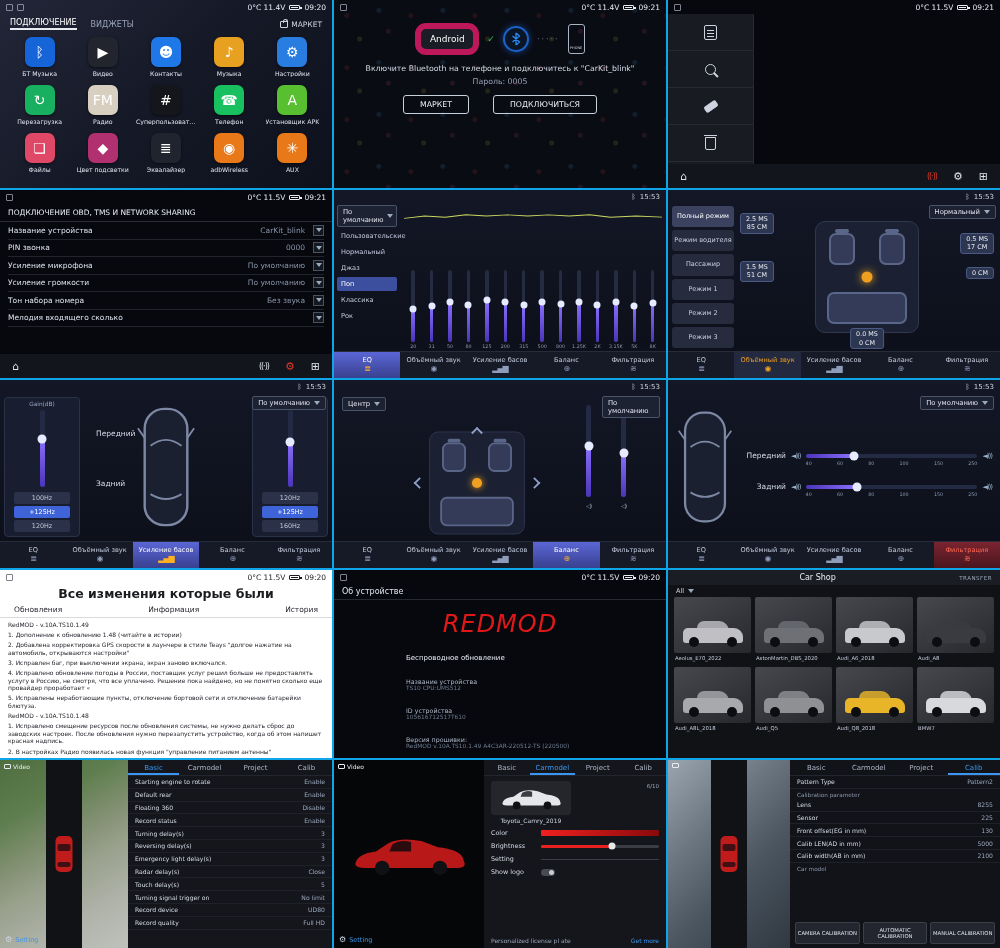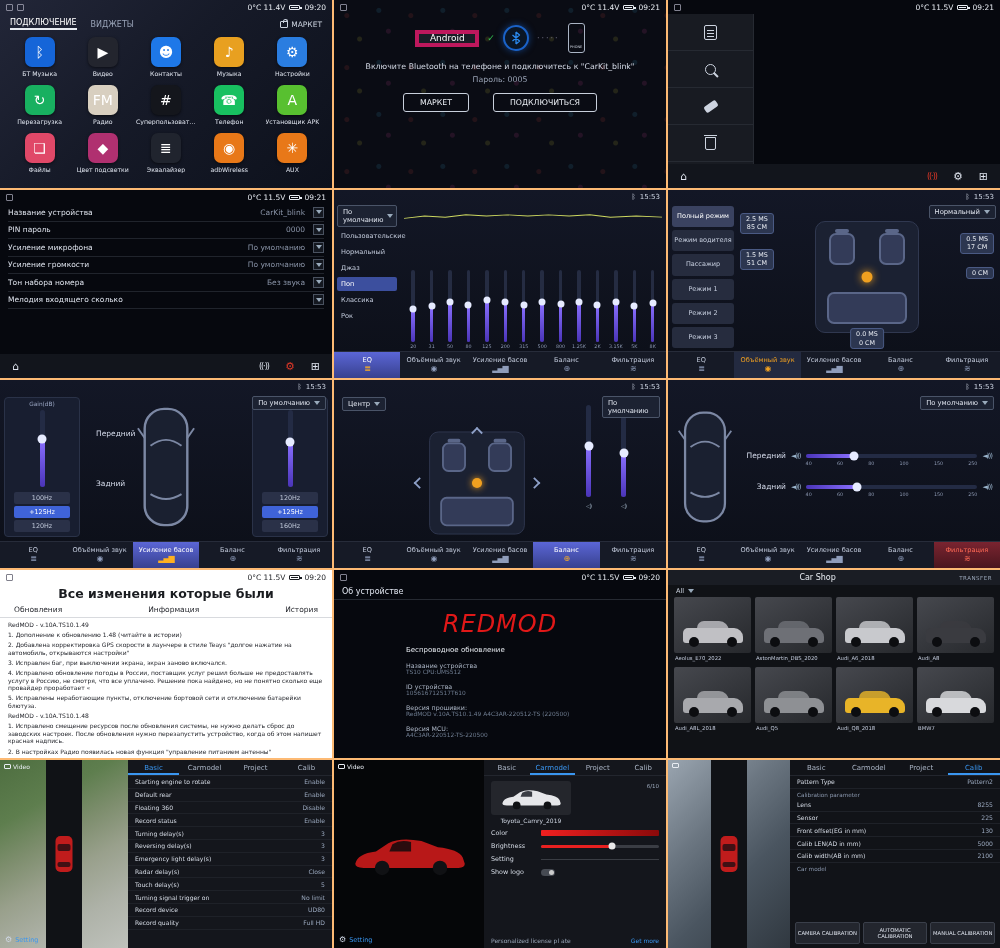--- a/index.html
+++ b/index.html
@@ -1,17 +1,17 @@
 <!DOCTYPE html>
 <html><head>
 <meta charset="utf-8">
 <style>
 *{margin:0;padding:0;box-sizing:border-box}
 body{font-family:"DejaVu Sans","Liberation Sans",sans-serif;background:#fff}
-.screen{width:1000px;height:948px;display:grid;grid-template-columns:repeat(3,332px);grid-template-rows:repeat(5,188px);gap:2px;background:#fdba74}
+.screen{width:1000px;height:948px;display:grid;grid-template-columns:repeat(3,332px);grid-template-rows:repeat(5,188px);gap:2px;background:#0ea5e9}
 .panel{position:relative;overflow:hidden;background:#06080e;color:#e8ecf2}
 
 .sbar{height:14px;display:flex;align-items:center;gap:4px;padding:0 6px;font-size:7.5px;color:#e8ecf2}
 .sbar .sq{width:7px;height:7px;border:1px solid #aab;border-radius:1px;opacity:.75}
 .sbar .sp{flex:1}
 .batt{width:11px;height:5px;border:1px solid currentColor;border-radius:1px;position:relative}
 .batt i{position:absolute;inset:1px;background:currentColor;display:block}
 .batt::after{content:"";position:absolute;right:-2.5px;top:1px;width:1.5px;height:2.5px;background:currentColor}
 .caret{width:0;height:0;border-left:3px solid transparent;border-right:3px solid transparent;border-top:4px solid #9ab;display:inline-block}
 
@@ -23,21 +23,21 @@
 .bag::before{content:"";position:absolute;top:-3px;left:1.5px;width:3.5px;height:3px;border:1px solid #cdd4e0;border-bottom:none;border-radius:3px 3px 0 0}
 .appgrid{display:grid;grid-template-columns:repeat(5,1fr);padding:5px 8px 0;row-gap:8px}
 .app{display:flex;flex-direction:column;align-items:center;gap:3px}
 .appic{width:30px;height:30px;border-radius:7px;display:flex;align-items:center;justify-content:center;font-size:14px;color:#fff;box-shadow:0 1px 3px rgba(0,0,0,.55)}
 .applbl{font-size:6.2px;color:#dfe4ee;max-width:60px;white-space:nowrap;overflow:hidden;text-overflow:ellipsis}
 
 .p2{background:#0a0c14}
 .pat{position:absolute;inset:0;opacity:.2;background:radial-gradient(circle at 20% 30%,#883030 0 2px,transparent 3px),radial-gradient(circle at 70% 20%,#2a6a8a 0 2px,transparent 3px),radial-gradient(circle at 40% 75%,#8a8a30 0 2px,transparent 3px),radial-gradient(circle at 85% 60%,#8a3068 0 2px,transparent 3px);background-size:64px 52px}
 .p2wrap{position:relative;display:flex;flex-direction:column;align-items:center;padding-top:9px}
 .hurow{display:flex;align-items:center;gap:8px}
-.hu{width:64px;height:17px;background:#1a1d26;border:4px solid #be185d;border-radius:0;display:flex;align-items:center;justify-content:center;font-size:9px;color:#fff}
+.hu{width:64px;height:32px;background:#1a1d26;border:6px solid #be185d;border-radius:11px;display:flex;align-items:center;justify-content:center;font-size:9px;color:#fff}
 .chk{color:#30c050;font-size:9px}
 .btc{width:26px;height:26px;border-radius:50%;border:2px solid #1a62c8;background:#0a1626;display:flex;align-items:center;justify-content:center;box-shadow:0 0 7px rgba(26,98,200,.6)}
 .dots{color:#667;letter-spacing:2px;font-size:8px}
 .ph{width:17px;height:30px;border:1px solid #aab4c4;border-radius:3px;display:flex;align-items:flex-end;justify-content:center;padding-bottom:3px;font-size:3.5px;color:#cdd4e0}
 .p2t1{margin-top:9px;font-size:7.8px;color:#d6dce8;text-align:center;max-width:300px}
 .p2t2{margin-top:4px;font-size:7.8px;color:#98a2b4}
 .p2btns{margin-top:9px;display:flex;gap:24px}
 .obtn{background:transparent;border:1px solid #c8d0dc;border-radius:3px;color:#e8ecf2;font-size:7.8px;padding:4px 16px;font-family:inherit}
 
 .p3side{position:absolute;top:14px;left:0;bottom:24px;width:86px;background:#181b22;border-right:1px solid #262a32}
@@ -87,21 +87,21 @@
 .modebtn{flex:1;background:#262c3e;border-radius:3px;display:flex;align-items:center;justify-content:center;font-size:6.5px;color:#c8d0e0;text-align:center;line-height:1.1;padding:0 2px}
 .modebtn.active{background:#3a4260;color:#fff}
 .p6stage{position:absolute;left:70px;right:4px;top:15px;bottom:29px}
 .seats{position:absolute;left:50%;top:50%;transform:translate(-50%,-50%);width:104px;height:112px;background:#1b2132;border-radius:10px;border:1px solid #303850}
 .seat{position:absolute;width:26px;height:32px;background:#333b58;border:2px solid #5a6688;border-radius:7px}
 .seat::before{content:"";position:absolute;top:-6px;left:50%;transform:translateX(-50%);width:14px;height:4px;background:#5a6688;border-radius:2px}
 .s-fl{left:13px;top:11px}.s-fr{right:13px;top:11px}
 .bench{position:absolute;left:11px;right:11px;bottom:8px;height:32px;background:#333b58;border:2px solid #5a6688;border-radius:7px}
 .odot{position:absolute;left:50%;top:50%;transform:translate(-50%,-50%);width:11px;height:11px;border-radius:50%;background:#f0a020;box-shadow:0 0 8px #f0a020}
 .chip{position:absolute;background:#2c3650;border:1px solid #4a5a84;border-radius:3px;padding:1px 5px;font-size:6.4px;line-height:1.3;text-align:center;color:#e8ecf2}
-.c-fl{left:2px;top:8px}.c-fr{right:2px;top:28px}.c-ml{left:2px;top:44px}.c-mr{right:2px;top:62px}
+.c-fl{left:2px;top:8px}.c-fr{right:2px;top:28px}.c-ml{left:2px;top:56px}.c-mr{right:2px;top:62px}
 .c-bc{left:50%;transform:translateX(-50%);bottom:0}
 .p6dd{position:absolute;right:4px;top:15px;z-index:5}
 
 .p7body{position:absolute;top:13px;left:0;right:0;bottom:27px;display:flex;padding:4px;gap:4px}
 .bassbox{width:76px;background:#181e30;border:1px solid #2a3248;border-radius:4px;display:flex;flex-direction:column;align-items:center;padding:3px 2px 4px}
 .glabel{font-size:5.8px;color:#98a4c0}
 .vslide{position:relative;width:5px;flex:1;background:#232b44;border-radius:3px;margin:3px 0}
 .vfill{position:absolute;bottom:0;left:0;width:100%;background:linear-gradient(#8a70ff,#4a34b8);border-radius:3px}
 .vknob{position:absolute;left:50%;transform:translate(-50%,50%);width:9px;height:9px;border-radius:50%;background:#e6ebff}
 .fbtn{width:56px;padding:2px 0;text-align:center;font-size:6.4px;background:#2a3148;color:#c2cadb;border-radius:2px;margin-top:2px}
@@ -135,21 +135,21 @@
 .p10{background:#fff;color:#1a1c20}
 .p10 .sbar{color:#1a1c20}.p10 .sq{border-color:#556}
 .p10title{text-align:center;font-size:12.5px;font-weight:bold;margin:2px 0 4px}
 .p10tabs{display:flex;justify-content:space-between;padding:0 14px 3px;font-size:7.5px;color:#24262c;border-bottom:1px solid #d8dade}
 .p10body{padding:3px 8px;font-size:6px;line-height:1.28;color:#24262c}
 .p10body p{margin-bottom:2.4px}
 
 .p11title{font-size:8px;padding:3px 8px;border-bottom:1px solid #262a32;color:#dfe4ee}
 .logo{font-size:24px;font-weight:normal;font-style:italic;color:#e01818;letter-spacing:1px;text-align:center;margin:10px 0 6px}
 .p11lines{padding-left:72px;font-size:6.3px;color:#93a0b4}
-.p11lines .lab{margin-top:8px;color:#aeb8c8}
+.p11lines .lab{margin-top:16px;color:#aeb8c8}
 .p11lines .val{color:#6e7c90;font-size:5.9px}
 .p11lines .first .lab{color:#e8ecf2;font-size:7px}
 
 .p12{background:#101216}
 .p12head{height:15px;background:#1a1d24;display:flex;align-items:center;padding:0 8px;font-size:8px}
 .p12head .t{flex:1;text-align:center}
 .p12head .tr{font-size:5.5px;color:#9aa6b8;letter-spacing:.5px}
 .p12filter{display:flex;justify-content:flex-start;align-items:center;gap:4px;padding:2px 8px 1px;font-size:6.5px;color:#cdd4e0}
 .p12grid{display:grid;grid-template-columns:repeat(4,1fr);gap:4px;padding:1px 6px}
 .caritem{display:flex;flex-direction:column}
@@ -408,32 +408,33 @@
   <section class="panel">
     <div class="sbar">
       <span class="sq"></span>
       <span class="sp"></span>
       <span>0°C 11.5V</span>
       <span class="batt">
           <i></i>
         </span>
       <span>09:21</span>
     </div>
+    <div class="p4title">ПОДКЛЮЧЕНИЕ OBD, TMS И NETWORK SHARING</div>
     <div class="p4rows">
 
         <div class="p4row">
           <span class="lab">Название устройства</span>
           <span class="val">CarKit_blink</span>
           <span class="ddsq">
             <span class="caret"></span>
           </span>
         </div>
 
         <div class="p4row">
-          <span class="lab">PIN пароль</span>
+          <span class="lab">PIN звонка</span>
           <span class="val">0000</span>
           <span class="ddsq">
             <span class="caret"></span>
           </span>
         </div>
 
         <div class="p4row">
           <span class="lab">Усиление микрофона</span>
           <span class="val">По умолчанию</span>
           <span class="ddsq">

